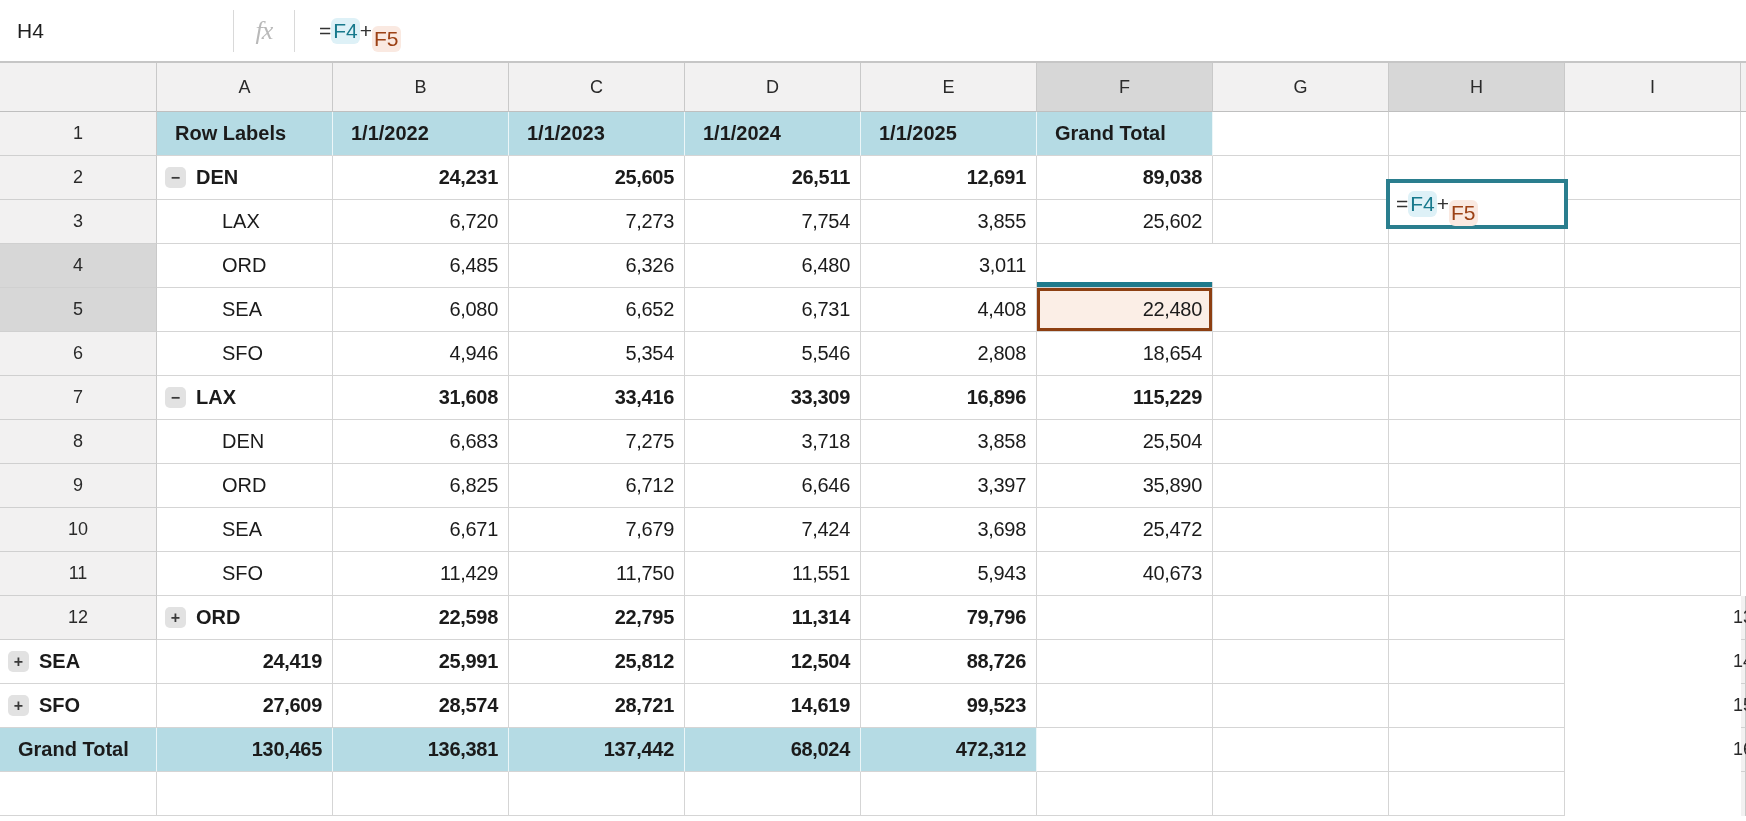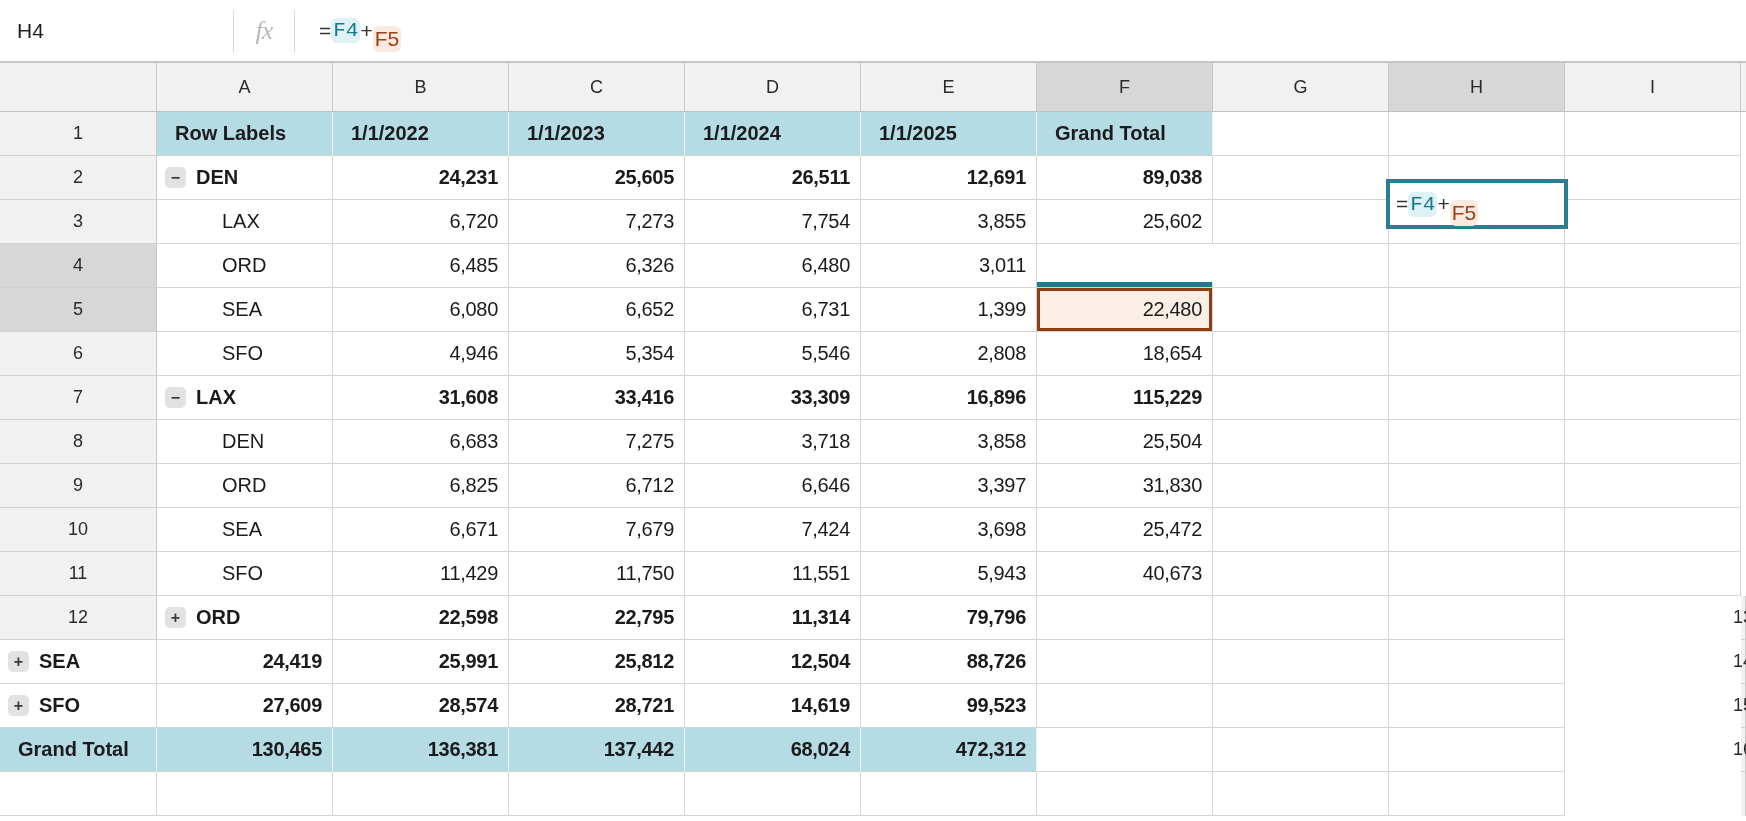--- a/index.html
+++ b/index.html
@@ -15,21 +15,21 @@
   .fbar-divider{width:1px;height:42px;background:#d9d9d9;}
   .fx-box{width:60px;height:100%;display:flex;align-items:center;justify-content:center;}
   .fx-glyph{font-family:"Liberation Serif","DejaVu Serif",serif;font-style:italic;
     font-size:26px;color:#b9b9b9;letter-spacing:-1px;}
   .formula-input{flex:1;height:100%;display:flex;align-items:center;
     padding-left:24px;font-size:21px;}
 
   
   .tok{white-space:pre;}
   .tok.op{color:#333;}
-  .tok.ref1{color:var(--ref1-text);background:var(--ref1-bg);border-radius:6px;padding:1px 2px;font-family:Liberation Mono, monospace;}
+  .tok.ref1{color:var(--ref1-text);background:var(--ref1-bg);border-radius:6px;padding:1px 2px;}
   .tok.ref2{color:var(--ref2-text);background:var(--ref2-bg);border-radius:6px;padding:1px 2px;margin-top:17px;}
 
   
   .sheet{position:absolute;left:0;top:63px;width:1746px;height:758px;
     display:grid;grid-template-columns:157px repeat(9,176px) 5px;
     grid-template-rows:49px repeat(16,44px) 6px;background:#fff;}
 
   .corner{background:#f2f1f1;border-right:1px solid #c9c9c9;border-bottom:1px solid #bfbfbf;}
   .col-hdr{background:#f2f1f1;border-right:1px solid #c9c9c9;border-bottom:1px solid #bfbfbf;
     display:flex;align-items:center;justify-content:center;font-size:18px;color:#2a2a2a;
@@ -142,21 +142,21 @@
       <div class="cell num ref1-hl">22,302</div>
       <div class="cell"></div>
       <div class="cell"></div>
       <div class="cell"></div>
       <div class="sliver"></div>
       <div class="row-hdr sel">5</div>
       <div class="cell txt sub-label">SEA</div>
       <div class="cell num">6,080</div>
       <div class="cell num">6,652</div>
       <div class="cell num">6,731</div>
-      <div class="cell num">1,399</div>
+      <div class="cell num">4,408</div>
       <div class="cell num ref2-hl">22,480</div>
       <div class="cell"></div>
       <div class="cell"></div>
       <div class="cell"></div>
       <div class="sliver"></div>
       <div class="row-hdr">6</div>
       <div class="cell txt sub-label">SFO</div>
       <div class="cell num">4,946</div>
       <div class="cell num">5,354</div>
       <div class="cell num">5,546</div>
@@ -190,21 +190,21 @@
       <div class="cell"></div>
       <div class="cell"></div>
       <div class="cell"></div>
       <div class="sliver"></div>
       <div class="row-hdr">9</div>
       <div class="cell txt sub-label">ORD</div>
       <div class="cell num">6,825</div>
       <div class="cell num">6,712</div>
       <div class="cell num">6,646</div>
       <div class="cell num">3,397</div>
-      <div class="cell num">31,830</div>
+      <div class="cell num">35,890</div>
       <div class="cell"></div>
       <div class="cell"></div>
       <div class="cell"></div>
       <div class="sliver"></div>
       <div class="row-hdr">10</div>
       <div class="cell txt sub-label">SEA</div>
       <div class="cell num">6,671</div>
       <div class="cell num">7,679</div>
       <div class="cell num">7,424</div>
       <div class="cell num">3,698</div>

